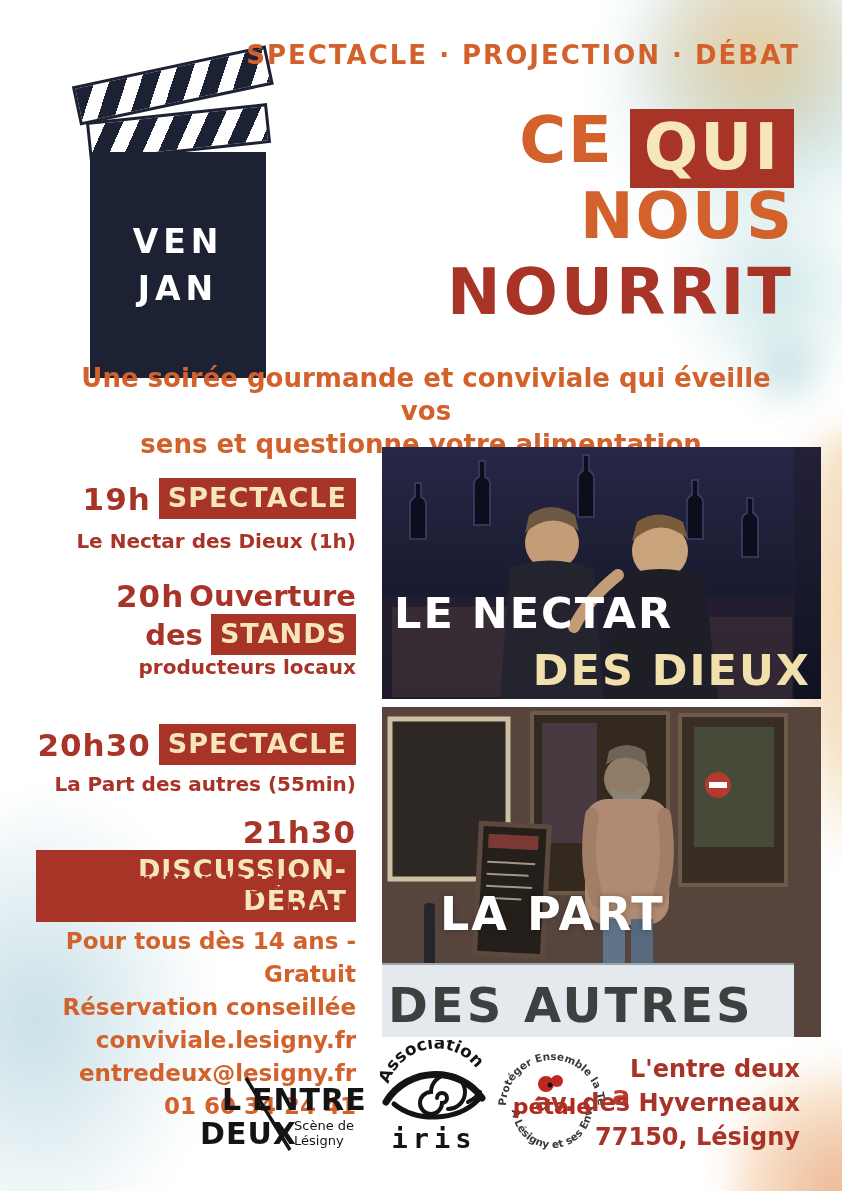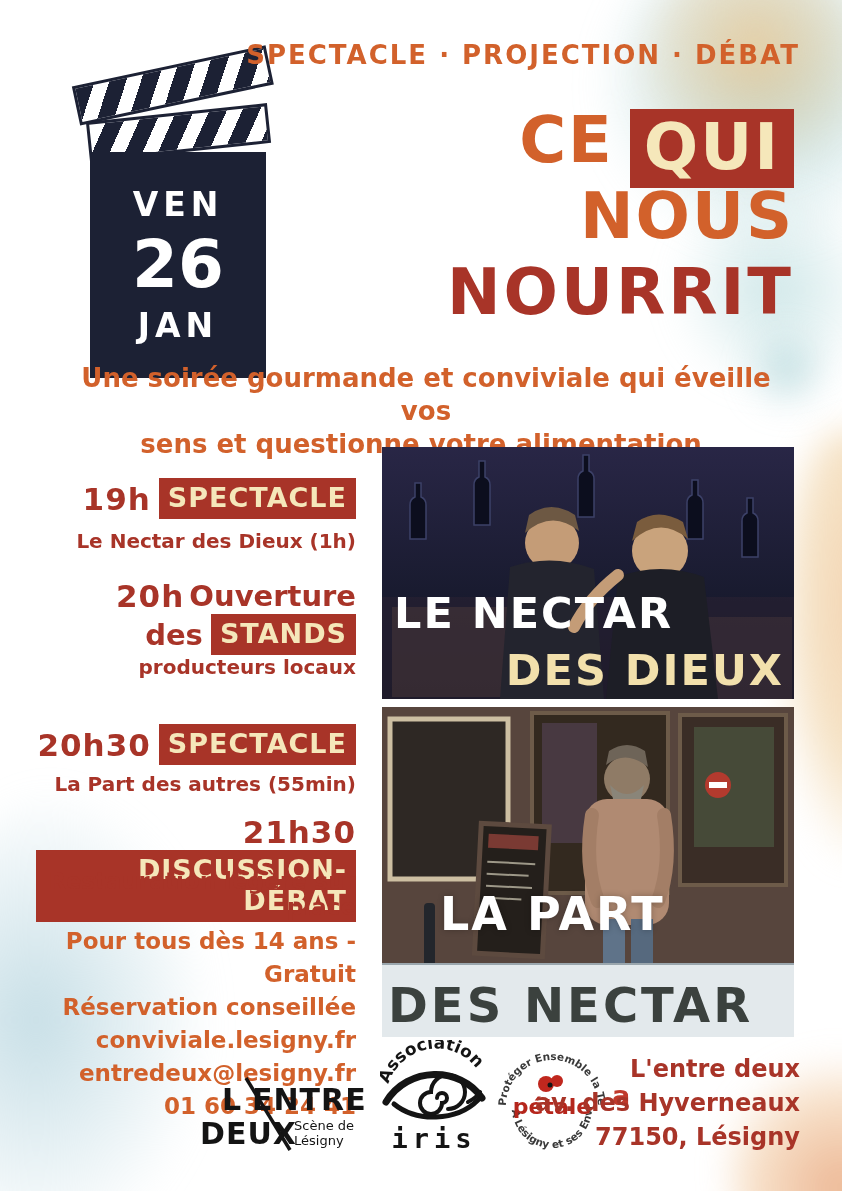--- a/index.html
+++ b/index.html
@@ -47,21 +47,21 @@
   .time{font-size:31px;font-weight:800;letter-spacing:1px;vertical-align:middle;}
   .redbox{display:inline-block;background:#A83428;color:#F5E7BA;font-size:27px;font-weight:800;
     letter-spacing:1px;padding:4px 9px 6px 9px;margin-left:8px;vertical-align:middle;}
   .detail{font-size:20px;font-weight:700;}
   .mid{font-size:29px;font-weight:800;vertical-align:middle;}
   .note{font-size:23px;font-weight:800;}
   .info{position:absolute;left:28px;top:925px;width:328px;text-align:right;
     color:#D2612B;font-size:23px;font-weight:700;line-height:33px;}
 
   
-  .photo{position:absolute;left:382px;width:412px;overflow:hidden;}
+  .photo{position:absolute;left:382px;width:412px;overflow:hidden;padding-left:27px;}
   .photo-nectar{top:447px;height:252px;background:linear-gradient(180deg,#232038 0%,#181a2c 55%,#101221 100%);}
   .photo-part{top:707px;height:330px;background:#57453d;}
   .photo svg{position:absolute;left:0;top:0;}
   .ov{position:absolute;font-weight:800;letter-spacing:2px;line-height:1;}
   .nectar1{left:12px;bottom:64px;font-size:43px;color:#ffffff;}
   .nectar2{right:10px;bottom:7px;font-size:43px;color:#F2E0AC;}
   .part-band{position:absolute;left:0;bottom:0;width:412px;height:72px;background:rgba(232,238,241,.93);}
   .part1{left:58px;bottom:100px;font-size:46px;color:#ffffff;text-shadow:0 0 6px rgba(0,0,0,.25);}
   .part2{left:6px;bottom:8px;font-size:48px;color:#3B413E;letter-spacing:3px;}
 
@@ -83,21 +83,20 @@
   <div class="splash sp-teal-dot"></div>
   <div class="splash sp-sand-right"></div>
   <div class="splash sp-blue-bl"></div>
   <div class="splash sp-orange-br"></div>
 
   <div class="clapper">
     <div class="clap-arm"></div>
     <div class="clap-band"></div>
     <div class="clap-body">
       <div class="clap-day">VEN</div>
-      <div class="clap-num">26</div>
       <div class="clap-mon">JAN</div>
     </div>
   </div>
 
   <div class="kicker">SPECTACLE · PROJECTION · DÉBAT</div>
 
   <div class="title">
     <div class="t-line">
       <span class="t-orange">CE</span>
       <span class="t-box">QUI</span>
@@ -219,21 +218,21 @@
         <rect x="221" y="212" width="22" height="96" fill="#5f7389"></rect>
         <rect x="249" y="212" width="22" height="96" fill="#56697e"></rect>
         <path d="M210 108 q-8 50 6 86" stroke="#a37e66" stroke-width="14" fill="none" stroke-linecap="round"></path>
         <path d="M282 108 q8 50 -6 86" stroke="#a37e66" stroke-width="14" fill="none" stroke-linecap="round"></path>
       </g>
 
       <rect x="0" y="256" width="412" height="74" fill="#9aa6ad"></rect>
     </svg>
     <div class="part-band"></div>
     <div class="ov part1">LA PART</div>
-    <div class="ov part2">DES NECTAR</div>
+    <div class="ov part2">DES AUTRES</div>
   </div>
 
   <svg class="logo-entredeux" viewBox="0 0 170 80">
     <g fill="#141414" font-family="DejaVu Sans, sans-serif">
       <text x="22" y="38" font-size="30" font-weight="700">L</text>
       <text x="52" y="38" font-size="30" font-weight="700" letter-spacing="1">ENTRE</text>
       <text x="0" y="72" font-size="30" font-weight="700" letter-spacing="1">DEUX</text>
       <text x="94" y="58" font-size="13">Scène de</text>
       <text x="94" y="73" font-size="13">Lésigny</text>
     </g>

